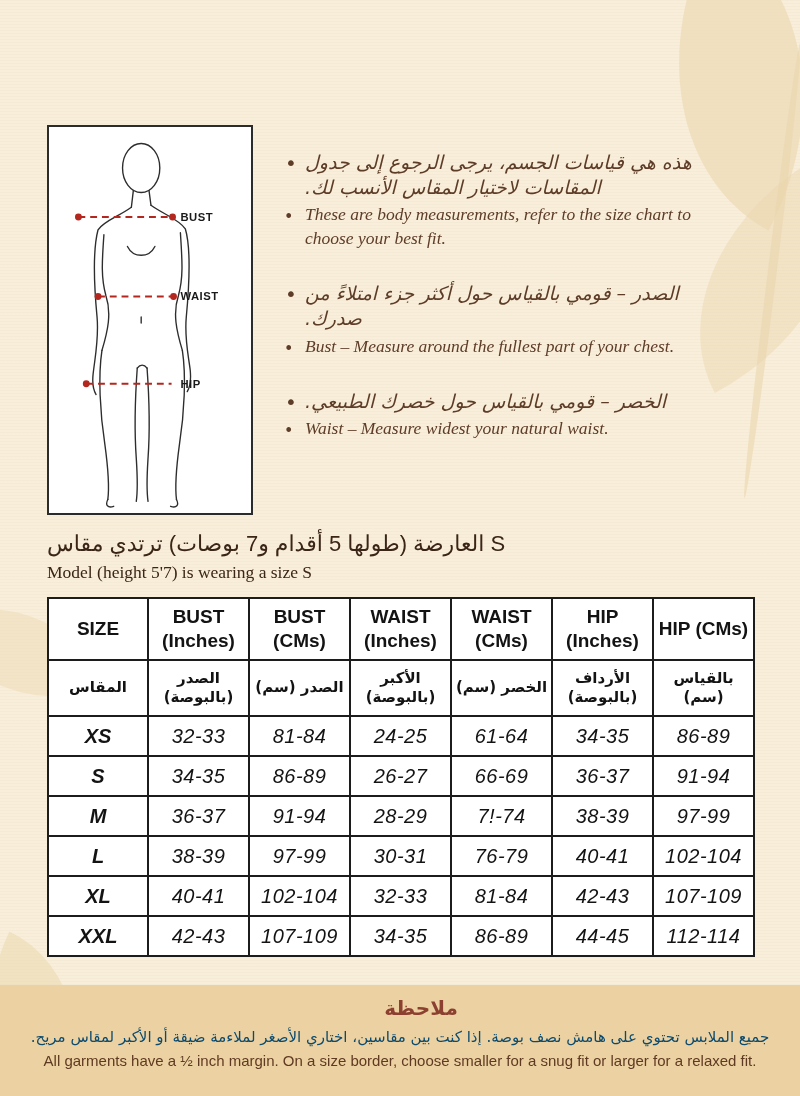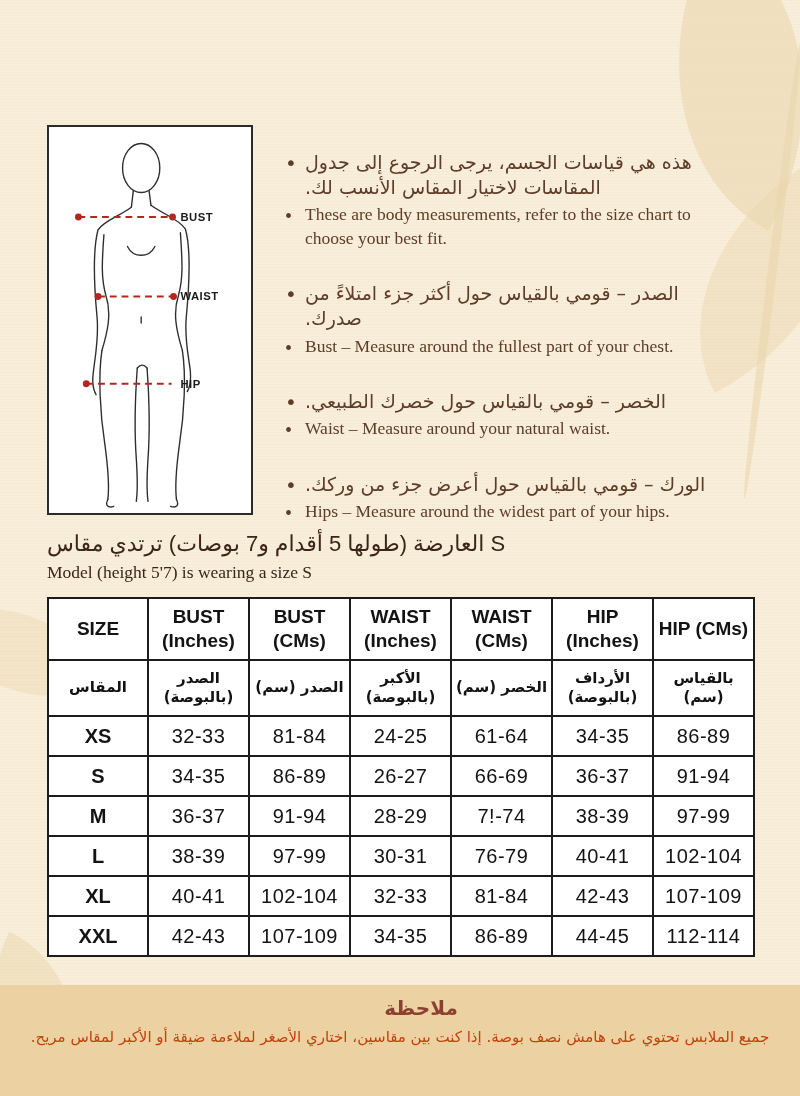--- a/index.html
+++ b/index.html
@@ -24,51 +24,51 @@
   .logo { font-size:42px; font-weight:500; color:#141414; letter-spacing:1px; line-height:1.05; }
   .title { font-size:30px; font-weight:700; color:#76412a; letter-spacing:1px; margin-top:4px; }
 
   .figure-box {
     position:absolute; z-index:2; left:47px; top:125px; width:206px; height:390px;
     background:#ffffff; border:2px solid #2b2b2b;
   }
   .figure-box svg { display:block; width:100%; height:100%; }
 
   .bullets { position:absolute; z-index:2; left:283px; top:150px; width:442px; color:#5d3c28; }
-  .measure-group { list-style:none; margin-bottom:31px; }
+  .measure-group { list-style:none; margin-bottom:31px;font-style:italic; }
   .measure-group li { position:relative; padding-left:22px; margin-bottom:3px; }
   .measure-group li::before { content:"\2022"; position:absolute; left:2px; top:0; font-size:20px; color:#5d3c28; }
   .li-ar { font-size:19px; line-height:1.32; font-family:"DejaVu Sans","Liberation Sans",sans-serif; }
   .li-en { font-size:17.5px; line-height:1.35; font-family:"Liberation Serif","DejaVu Serif","DejaVu Sans",serif; }
 
   .model-info { position:absolute; z-index:2; left:47px; top:528px; color:#3a2517; }
   .model-ar { font-size:22px; line-height:1.45; font-family:Liberation Sans, sans-serif; }
   .model-en { font-size:17.5px; line-height:1.4; font-family:"Liberation Serif","DejaVu Serif","DejaVu Sans",serif; }
 
   table.size-chart {
     position:absolute; z-index:2; left:47px; top:597px; width:706px;
     border-collapse:collapse; table-layout:fixed; background:#ffffff;
   }
   .size-chart th, .size-chart td {
     border:2px solid #1c1c1c; text-align:center; vertical-align:middle;
     color:#131313; padding:2px 3px; overflow:hidden;
   }
   .size-chart .hdr-en th { height:62px; font-size:19px; font-weight:700; line-height:1.25; }
   .size-chart .hdr-ar th { height:56px; font-size:15px; font-weight:700; line-height:1.3;
     font-family:"DejaVu Sans","Liberation Sans",sans-serif; }
-  .size-chart tbody td { height:40px; font-size:20px; font-weight:400; letter-spacing:.5px; }
+  .size-chart tbody td { height:40px; font-size:20px; font-weight:400; letter-spacing:.5px;font-style:italic; }
   .size-chart tbody td.size-col { font-weight:700; letter-spacing:0; }
 
   .note-band {
     position:absolute; z-index:3; left:0; top:985px; width:800px; height:111px;
     background:#ecd2a2; text-align:center; padding-top:10px;
   }
   .note-title { font-size:20px; font-weight:700; color:#8c4030; line-height:1.3; }
   .note-title.ar { font-family:"DejaVu Sans","Liberation Sans",sans-serif;padding-left:42px; }
-  .note-body-ar { font-size:15px; color:#c2410c; margin-top:6px; line-height:1.4;
+  .note-body-ar { font-size:15px; color:#0c4a6e; margin-top:6px; line-height:1.4;
     font-family:"DejaVu Sans","Liberation Sans",sans-serif; }
   .note-body-en { font-size:15px; color:#5f3a22; margin-top:2px; line-height:1.4; white-space:nowrap; }
 </style>
 </head>
 <body>
 
 <div class="page">
 
   <div class="leaf leaf-shape leaf-1"></div>
   <div class="leaf leaf-shape leaf-2"></div>
@@ -122,25 +122,21 @@
     <ul class="measure-group">
       <li class="li-ar"><span dir="rtl">هذه هي قياسات الجسم، يرجى الرجوع إلى جدول المقاسات لاختيار المقاس الأنسب لك.</span></li>
       <li class="li-en">These are body measurements, refer to the size chart to choose your best fit.</li>
     </ul>
     <ul class="measure-group">
       <li class="li-ar"><span dir="rtl">الصدر – قومي بالقياس حول أكثر جزء امتلاءً من صدرك.</span></li>
       <li class="li-en">Bust – Measure around the fullest part of your chest.</li>
     </ul>
     <ul class="measure-group">
       <li class="li-ar"><span dir="rtl">الخصر – قومي بالقياس حول خصرك الطبيعي.</span></li>
-      <li class="li-en">Waist – Measure around your natural waist.</li>
-    </ul>
-    <ul class="measure-group">
-      <li class="li-ar"><span dir="rtl">الورك – قومي بالقياس حول أعرض جزء من وركك.</span></li>
-      <li class="li-en">Hips – Measure around the widest part of your hips.</li>
+      <li class="li-en">Waist – Measure widest your natural waist.</li>
     </ul>
   </div>
 
   <div class="model-info">
     <div class="model-ar">العارضة (طولها 5 أقدام و7 بوصات) ترتدي مقاس S</div>
     <div class="model-en">Model (height 5'7) is wearing a size S</div>
   </div>
 
   <table class="size-chart" id="size-table">
     <colgroup>
@@ -226,15 +222,16 @@
           <td>86-89</td>
           <td>44-45</td>
           <td>112-114</td>
         </tr>
       </tbody>
   </table>
 
   <div class="note-band">
     <div class="note-title ar" dir="rtl">ملاحظة</div>
     <div class="note-body-ar" dir="rtl">جميع الملابس تحتوي على هامش نصف بوصة. إذا كنت بين مقاسين، اختاري الأصغر لملاءمة ضيقة أو الأكبر لمقاس مريح.</div>
+    <div class="note-body-en">All garments have a ½ inch margin. On a size border, choose smaller for a snug fit or larger for a relaxed fit.</div>
   </div>
 
 </div>
 
 </body></html>

